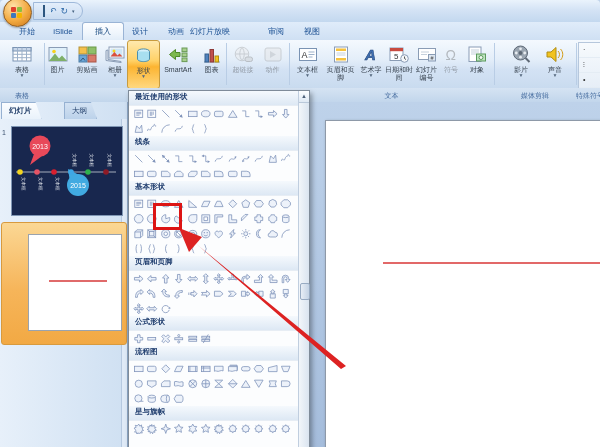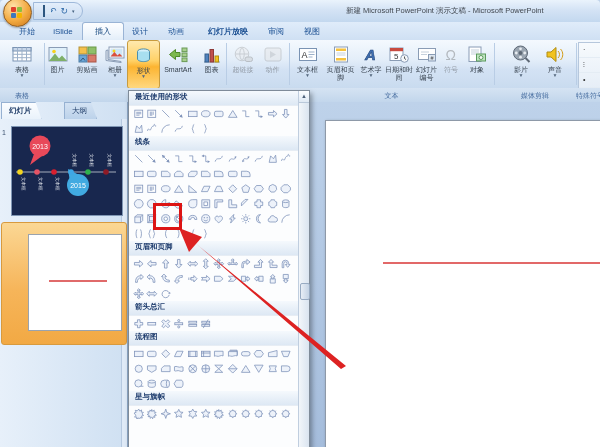--- a/index.html
+++ b/index.html
@@ -106,30 +106,29 @@
       <span style="background:#3f77bc"></span>
         <span style="background:#f4b400"></span>
     </div>
   </div>
   <div class="qat">
     <span class="qbtn"><span class="qsave"></span></span>
     <span class="qbtn">↶</span>
     <span class="qbtn">↻</span>
     <span class="qbtn" style="font-size:5px;color:#44617f">▾</span>
   </div>
-  <div class="title">新建 Microsoft PowerPoint 演示文稿 - Microsoft PowerPoint</div>
 </div>
 
 <div class="tabrow" id="tabrow">
     <div class="tab" style="left: 10px; width: 34px;">开始</div>
     <div class="tab" style="left: 44px; width: 38px;">iSlide</div>
     <div class="tab active" style="left: 82px; width: 40px;">插入</div>
     <div class="tab" style="left: 122px; width: 36px;">设计</div>
     <div class="tab" style="left: 158px; width: 36px;">动画</div>
-    <div class="tab" style="left: 196px; width: 64px; font-weight: bold;">幻灯片放映</div>
+    <div class="tab" style="left: 178px; width: 64px;">幻灯片放映</div>
     <div class="tab" style="left: 258px; width: 36px;">审阅</div>
     <div class="tab" style="left: 294px; width: 36px; text-align: center;">视图</div>
   </div>
 
 <div class="ribbon" id="ribbon">
     <div class="rbtn" style="left: 2px; width: 40px;">
       <div class="ric">
         <svg width="20" height="17" viewBox="0 0 20 17">
           <rect x="1" y="1.5" width="18" height="13.5" fill="#fff" stroke="#7a93b3"></rect>
           <rect x="1" y="1.5" width="18" height="3.5" fill="#c8d7ea" stroke="#7a93b3"></rect>
@@ -597,20 +596,21 @@
           <svg viewBox="0 0 16 16">
             <rect x="2" y="4.5" width="12" height="7.5" rx="2.2"></rect>
           </svg>
         </div>
         <div class="scell">
           <svg viewBox="0 0 16 16">
             <path d="M2 4.5h7.5A4.5 4.5 0 0114 9v3H2z"></path>
           </svg>
         </div>
       </div>
+      <div class="shead">基本形状</div>
       <div class="srow">
         <div class="scell">
           <svg viewBox="0 0 16 16">
             <rect class="n" x="2.5" y="3" width="11" height="10"></rect>
             <path class="n" d="M4.5 6h7M4.5 8h7M4.5 10h4.5"></path>
           </svg>
         </div>
         <div class="scell">
           <svg viewBox="0 0 16 16">
             <rect class="n" x="2.5" y="3" width="11" height="10"></rect>
@@ -974,21 +974,21 @@
             <path d="M4.5 6.5h7v-2L15 8l-3.5 3.5v-2h-7v2L1 8l3.5-3.5z"></path>
           </svg>
         </div>
         <div class="scell">
           <svg viewBox="0 0 16 16">
             <path class="n" d="M12.5 6.5a5 5 0 10.3 3"></path>
             <path class="f" d="M14.8 7.6l-3.4.6 2.2-3.1z"></path>
           </svg>
         </div>
       </div>
-      <div class="shead">箭头总汇</div>
+      <div class="shead">公式形状</div>
       <div class="srow">
         <div class="scell">
           <svg viewBox="0 0 16 16">
             <path d="M6.2 2.5h3.6v3.7h3.7v3.6H9.8v3.7H6.2V9.8H2.5V6.2h3.7z"></path>
           </svg>
         </div>
         <div class="scell">
           <svg viewBox="0 0 16 16">
             <rect x="2.5" y="6.2" width="11" height="3.6"></rect>
           </svg>

